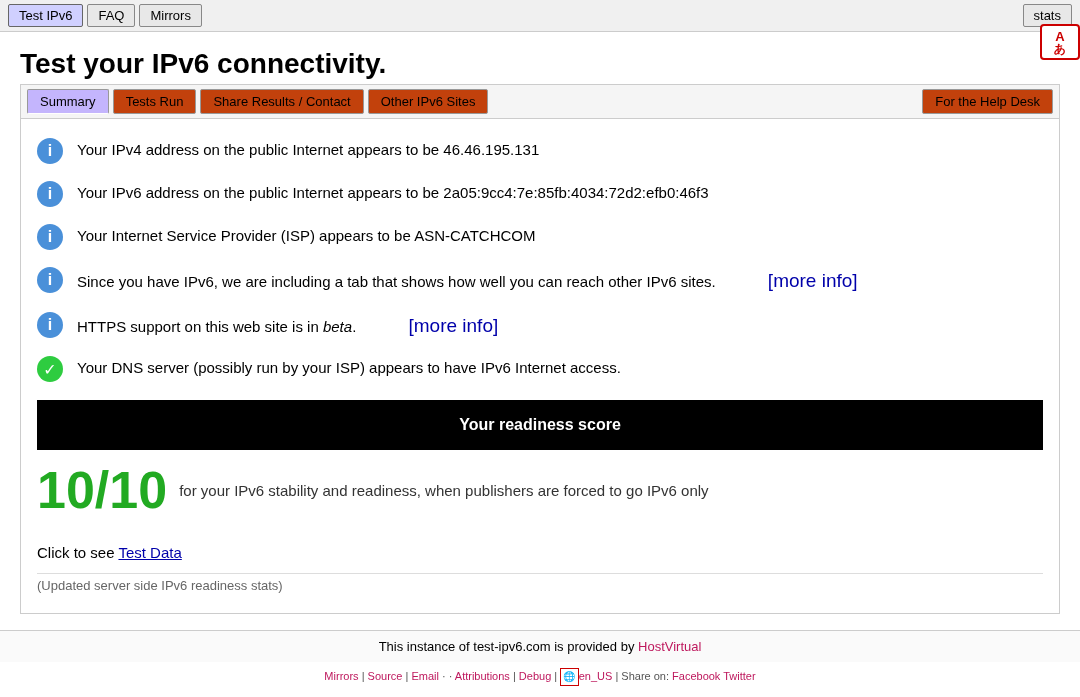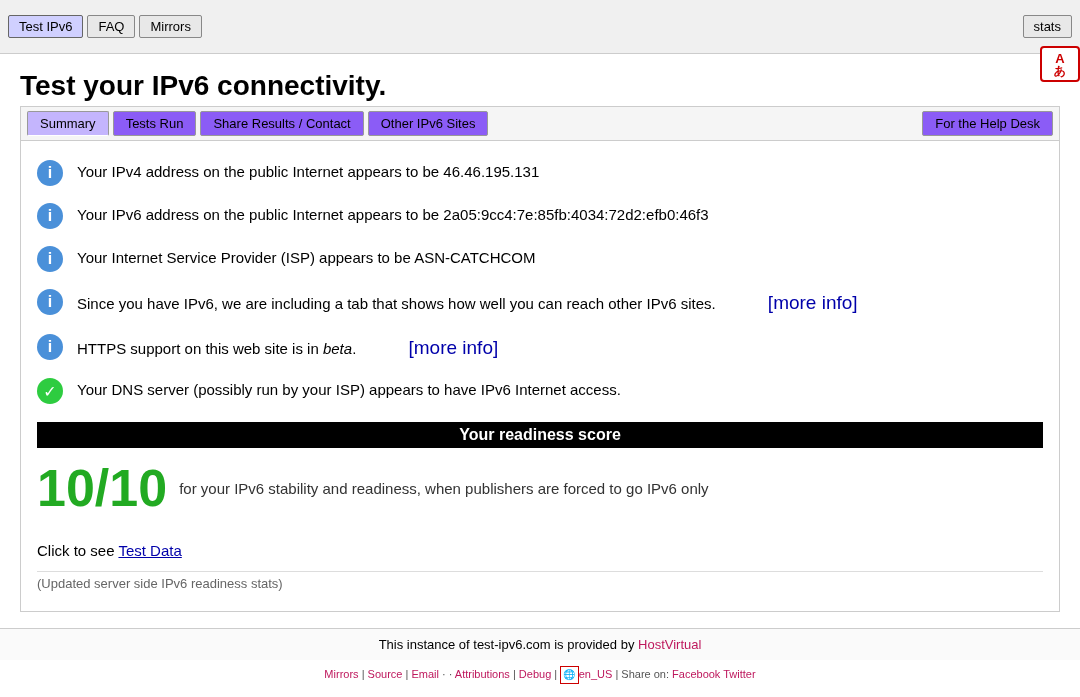--- a/index.html
+++ b/index.html
@@ -7,21 +7,21 @@
       font-family: Arial, sans-serif;
       font-size: 14px;
       background: #fff;
       color: #000;
     }
 
     
     .top-nav {
       display: flex;
       align-items: center;
-      padding: 15px 8px;
+      padding: 4px 8px;
       border-bottom: 1px solid #ccc;
       background: #f0f0f0;
     }
     .top-nav-left {
       display: flex;
       gap: 4px;
     }
     .top-nav-right {
       margin-left: auto;
     }
@@ -59,21 +59,21 @@
       border: 1px solid #ccc;
       border-bottom: none;
       background: #f5f5f5;
       padding: 4px 6px;
       gap: 4px;
     }
     .tab-btn {
       display: inline-block;
       padding: 4px 12px;
       border: 1px solid #999;
-      background: #8b5cf6;
+      background: #c2410c;
       cursor: pointer;
       font-size: 13px;
       border-radius: 2px;
       text-decoration: none;
       color: #000;
     }
     .tab-btn.active {
       background: #c4b5fd;
       border-bottom: 1px solid #fff;
       font-weight: normal;
@@ -135,21 +135,21 @@
       text-decoration: none;
       font-size: 19px;
       margin-left: 48px;
     }
 
     
     .readiness-bar {
       background: #000;
       color: #fff;
       text-align: center;
-      padding: 4px;
+      padding: 16px;
       font-weight: bold;
       font-size: 16px;
       margin: 10px 0 0 0;
     }
 
     .score-section {
       display: flex;
       align-items: center;
       padding: 10px 0 16px 0;
       gap: 12px;

